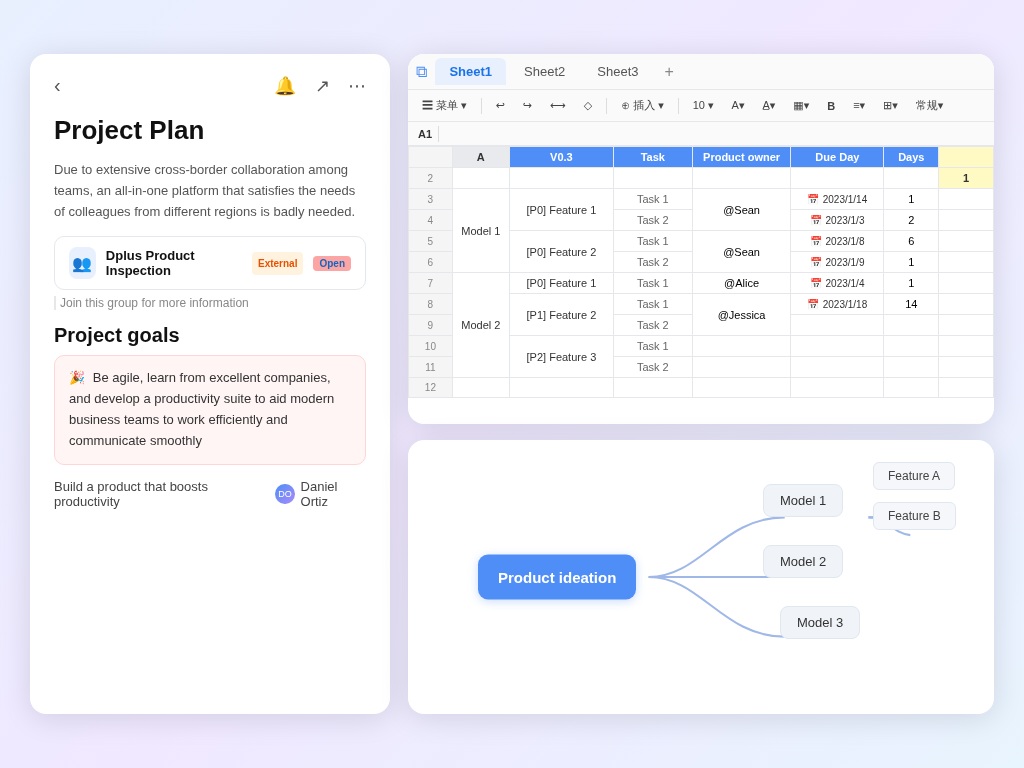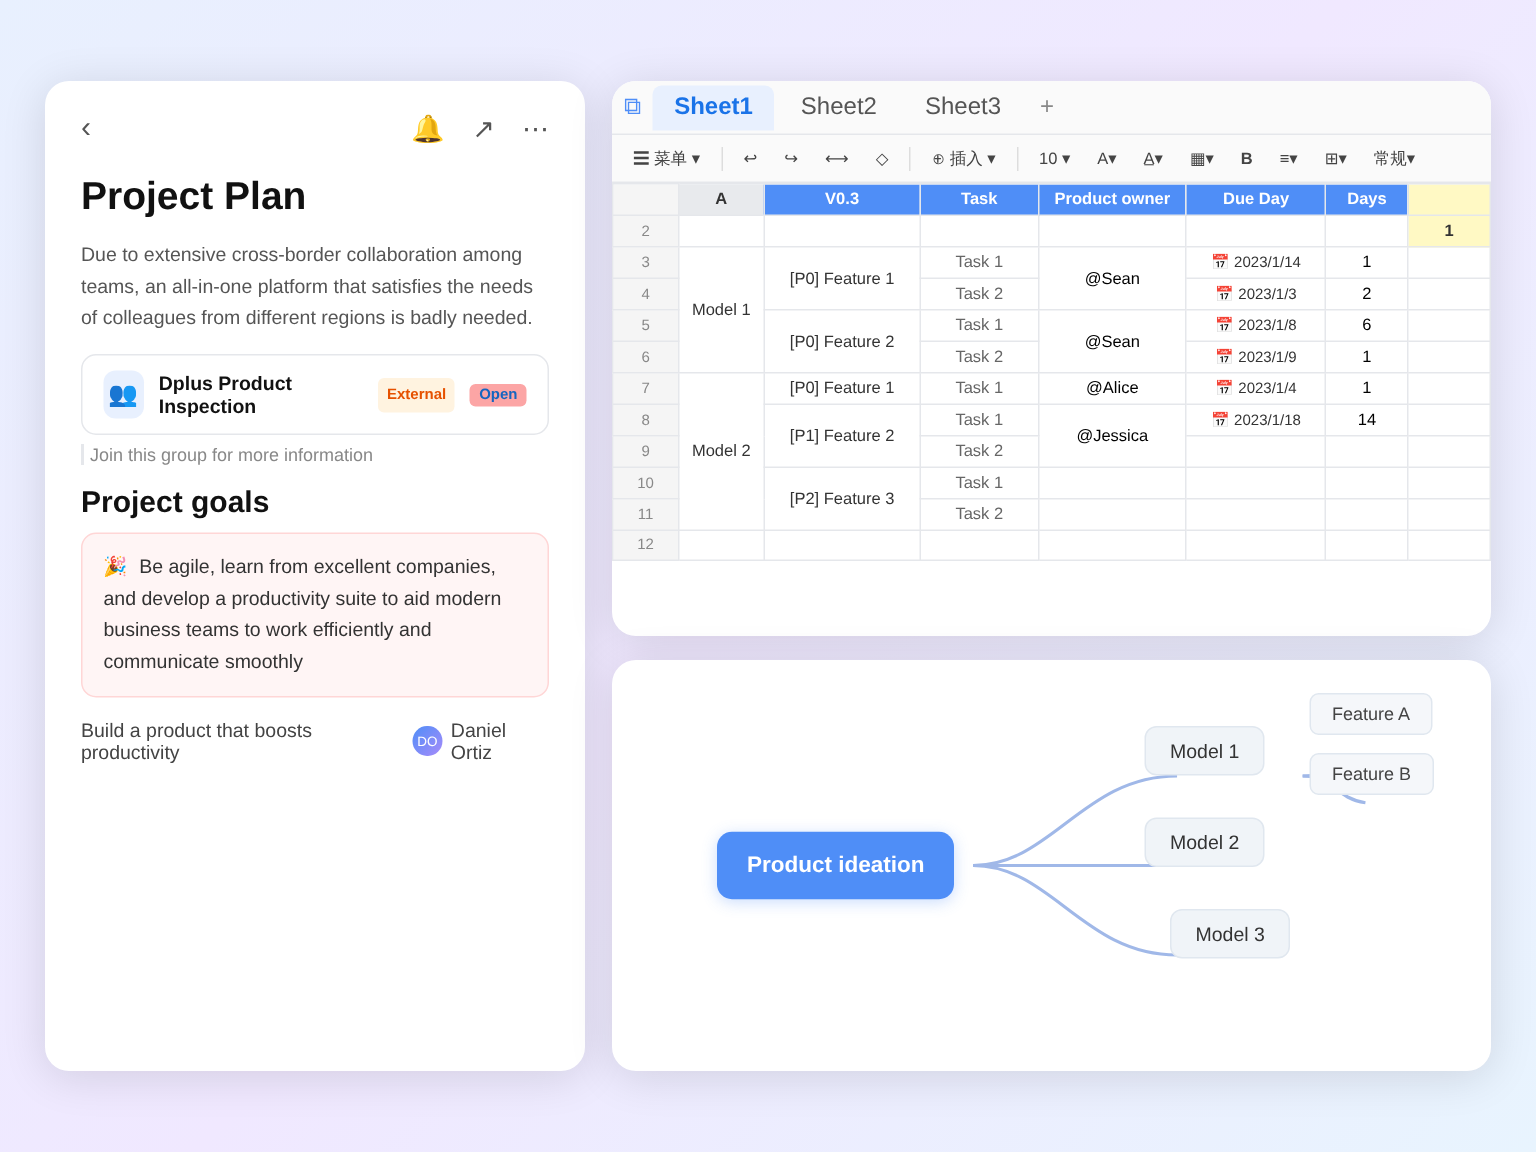--- a/index.html
+++ b/index.html
@@ -174,21 +174,21 @@
       height: 36px;
       gap: 4px;
     }
     .sheet-layers-icon {
       color: #4f8ef7;
       font-size: 16px;
       margin-right: 4px;
     }
     .sheet-tab {
       padding: 6px 14px;
-      font-size: 16px;
+      font-size: 13px;
       border-radius: 6px 6px 0 0;
       cursor: pointer;
       color: #555;
     }
     .sheet-tab.active {
       background: #e8f0fe;
       color: #1a73e8;
       font-weight: 600;
     }
     .sheet-tab-add {
@@ -393,20 +393,23 @@
       <span class="toolbar-btn">A̲▾</span>
       <span class="toolbar-btn">▦▾</span>
       <span class="toolbar-btn">
           <b>B</b>
         </span>
       <span class="toolbar-btn">≡▾</span>
       <span class="toolbar-btn">⊞▾</span>
       <span class="toolbar-btn">常规▾</span>
     </div>
 
+    <div style="display:flex;align-items:center;border-bottom:1px solid #e5e7eb;height:24px;background:#fafafa;padding:0 4px;">
+      <span class="cell-ref">A1</span>
+    </div>
 
     <div style="overflow:auto;height:calc(370px - 36px - 32px - 24px);">
       <table class="spreadsheet-table">
 
         <colgroup>
           <col style="width:24px">
           <col style="width:30px">
           <col style="width:95px">
           <col style="width:72px">
           <col style="width:80px">

